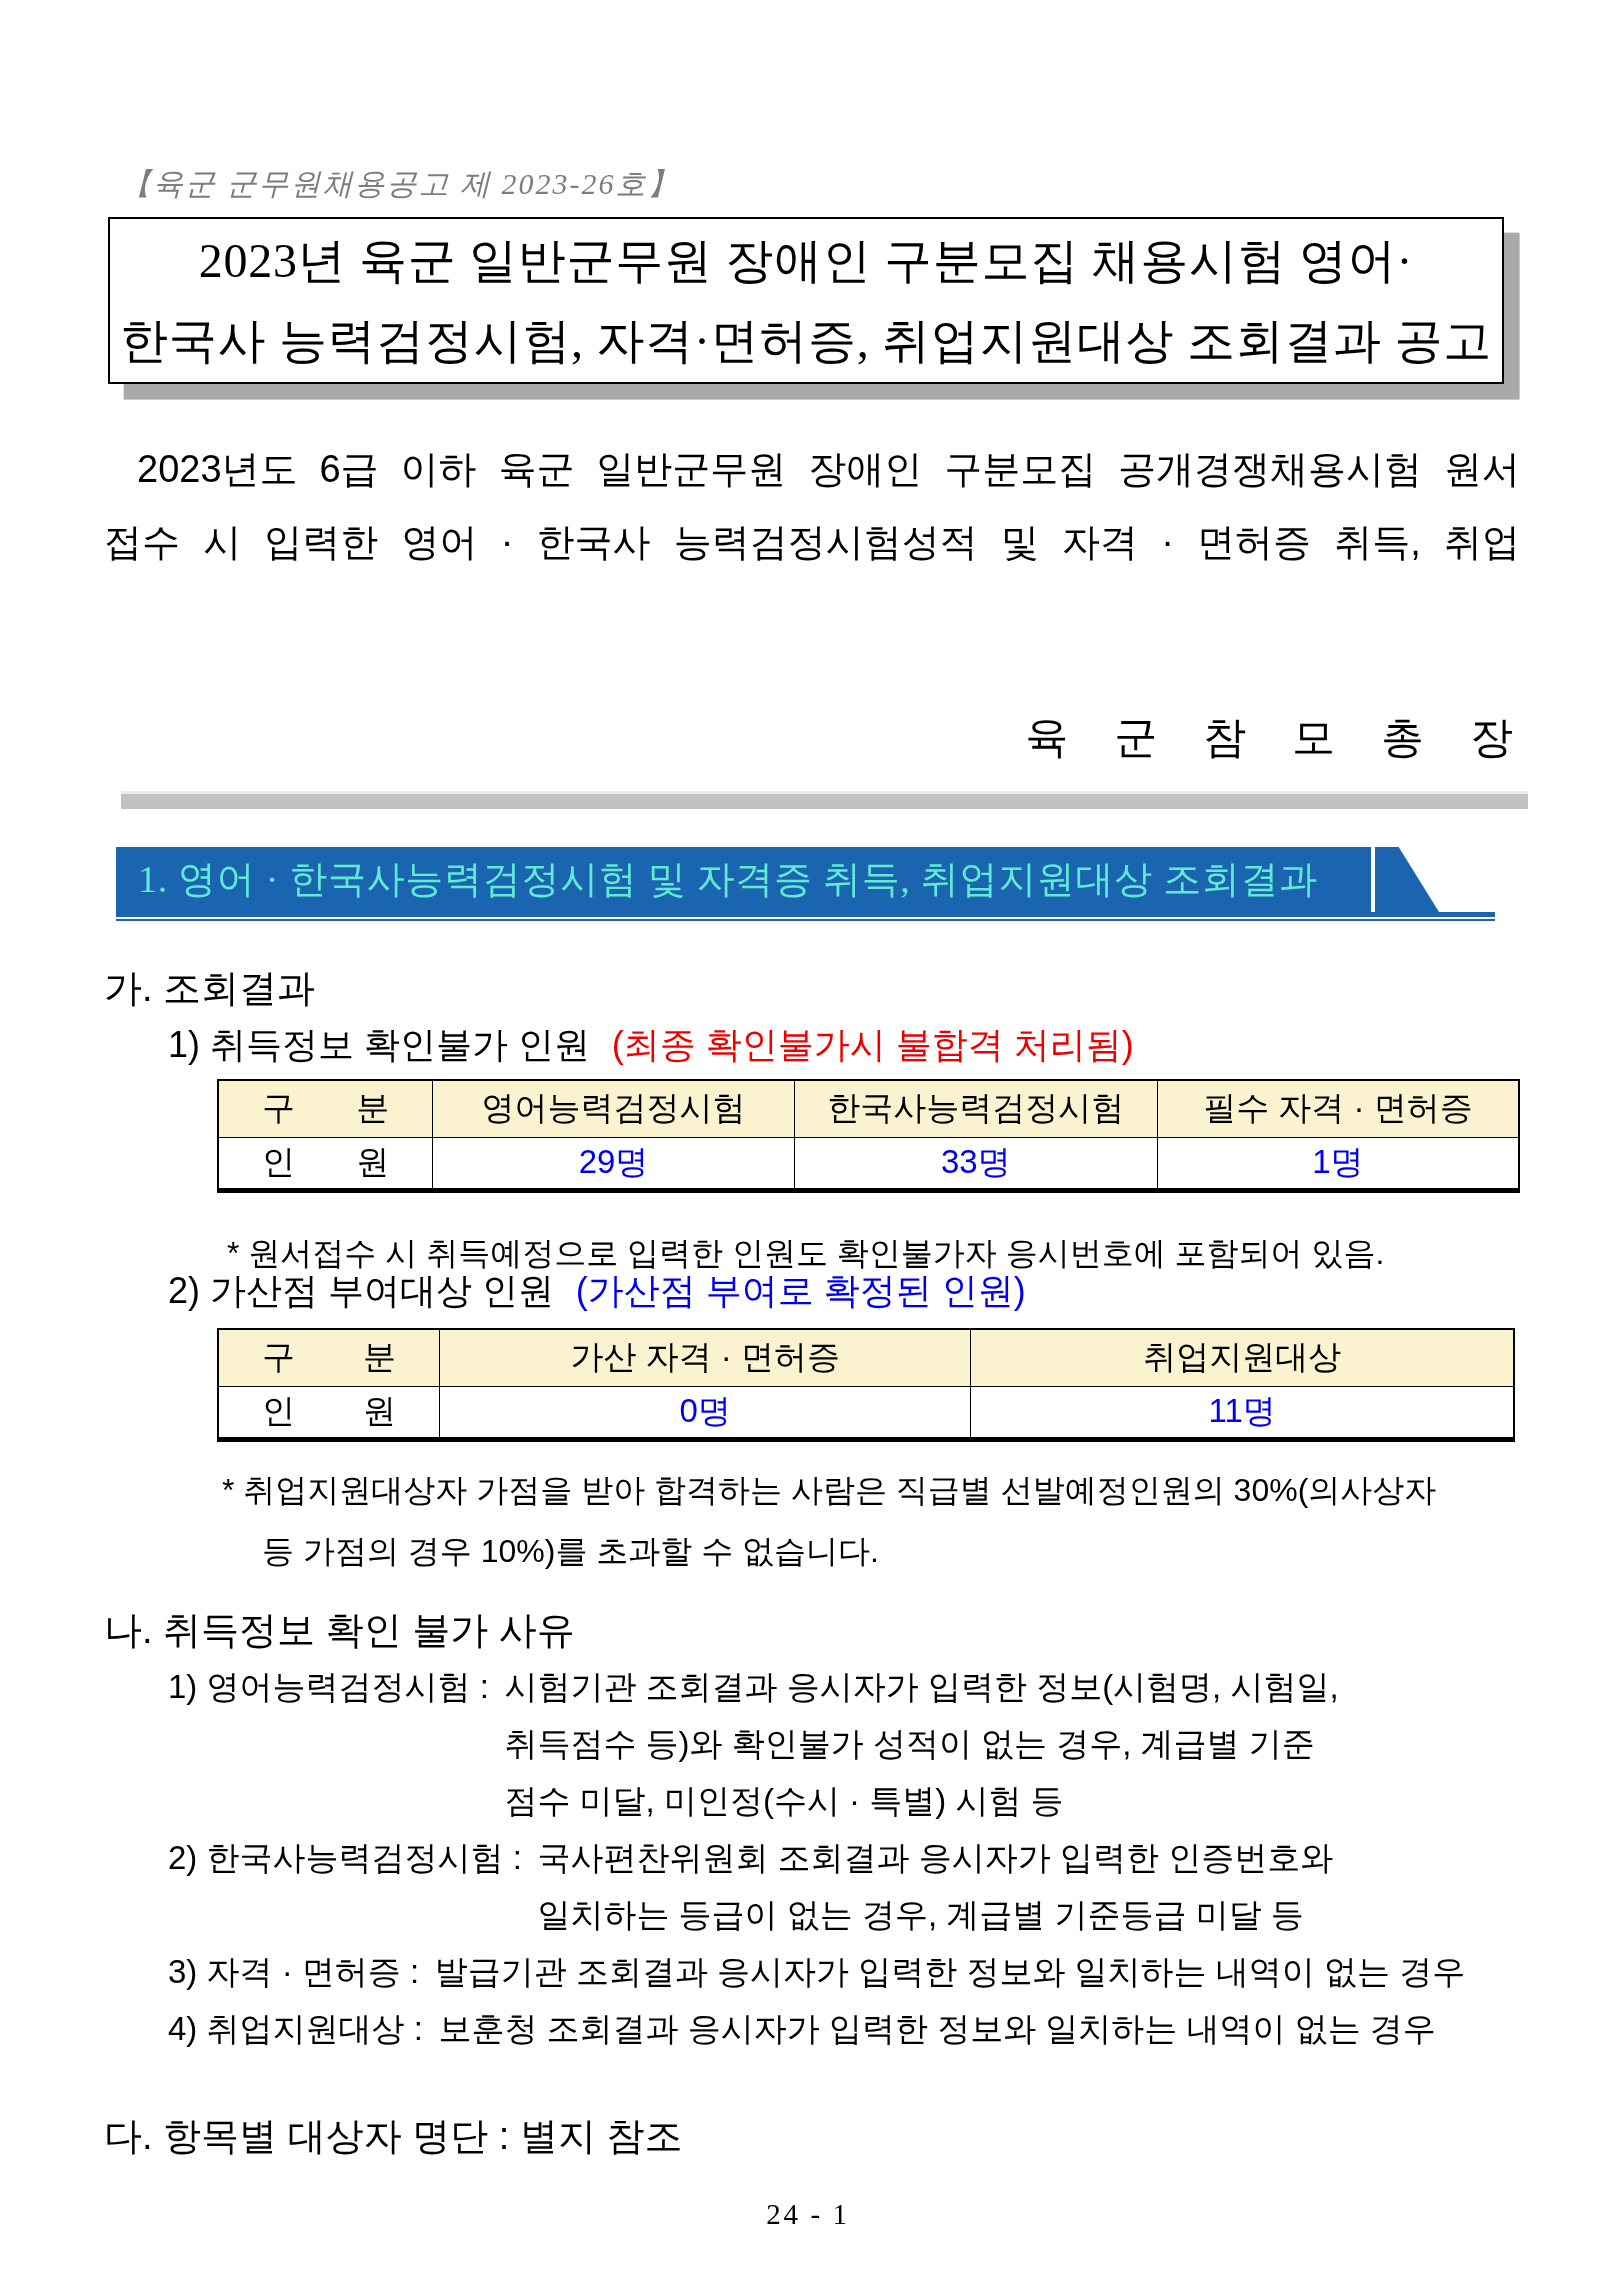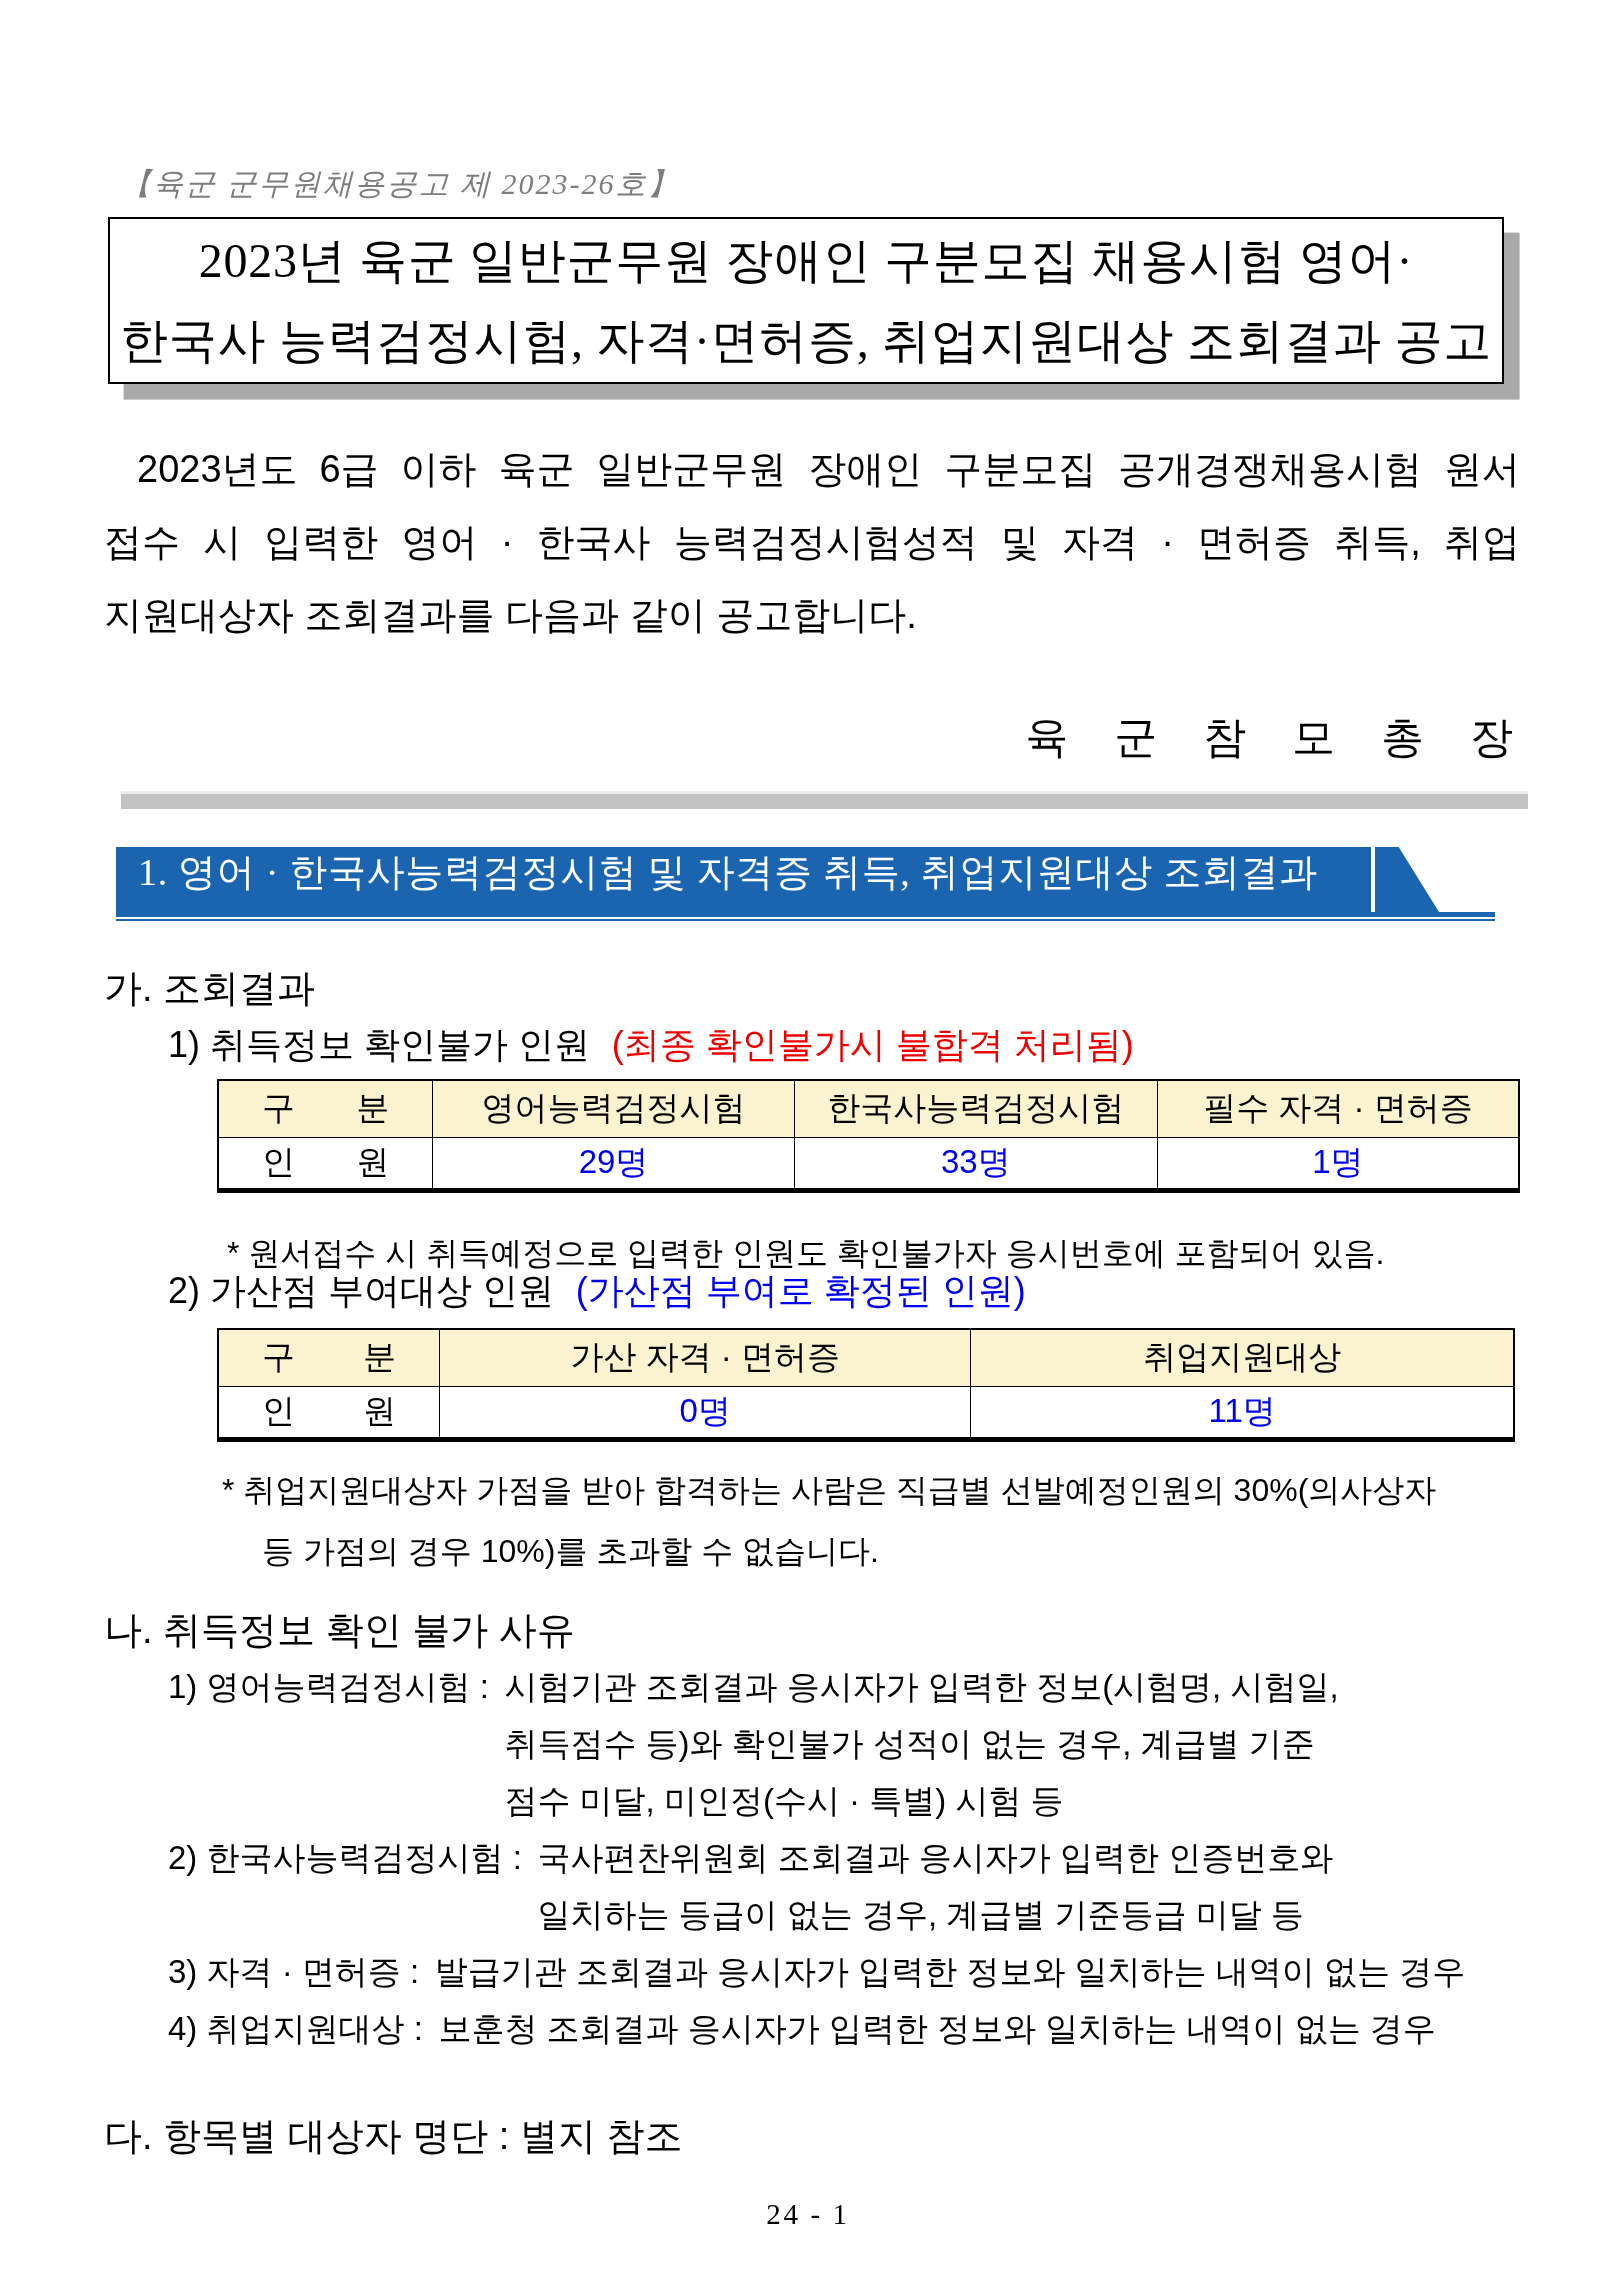--- a/index.html
+++ b/index.html
@@ -54,22 +54,22 @@
   }
   .gray-bar{
     position:absolute;left:121px;top:791px;width:1407px;height:18px;
     background:var(--gray-bar);border-top:3.3px solid #ececec;
   }
   .section-wrap{
     position:absolute;left:116px;top:847px;width:1379px;height:76px;
   }
   .bar-main{
     position:absolute;left:0;top:0;width:1255px;height:65px;
-    background:var(--blue);color:#ffffff;
-    display:flex;
+    background:var(--blue);color:#5eead4;
+    display:flex;align-items:center;
     padding-left:22px;
     font-family:"Liberation Serif","DejaVu Serif",serif;
     font-size:38px;letter-spacing:0.7px;
   }
   .bar-tail{
     position:absolute;left:1259px;top:0;width:64px;height:65px;
     background:var(--blue);
     clip-path:polygon(0 0,37% 0,100% 100%,0 100%);
   }
   .bar-rule1{position:absolute;left:0;top:65px;width:100%;height:4.6px;background:var(--blue);}
@@ -120,21 +120,20 @@
   <div class="doc-number">【육군 군무원채용공고 제 2023-26호】</div>
 
   <div class="title-box">
     <div>2023년 육군 일반군무원 장애인 구분모집 채용시험 영어·</div>
     <div>한국사 능력검정시험, 자격·면허증, 취업지원대상 조회결과 공고</div>
   </div>
 
   <div class="intro">
     <div class="intro-line just indent">2023년도 6급 이하 육군 일반군무원 장애인 구분모집 공개경쟁채용시험 원서</div>
     <div class="intro-line just">접수 시 입력한 영어 · 한국사 능력검정시험성적 및 자격 · 면허증 취득, 취업</div>
-    <div class="intro-line">지원대상자 조회결과를 다음과 같이 공고합니다.</div>
   </div>
 
   <div class="signer-line">육 군 참 모 총 장</div>
 
   <div class="gray-bar"></div>
 
   <div class="section-wrap">
     <div class="bar-main">
       <span>1. 영어 · 한국사능력검정시험 및 자격증 취득, 취업지원대상 조회결과</span>
     </div>

